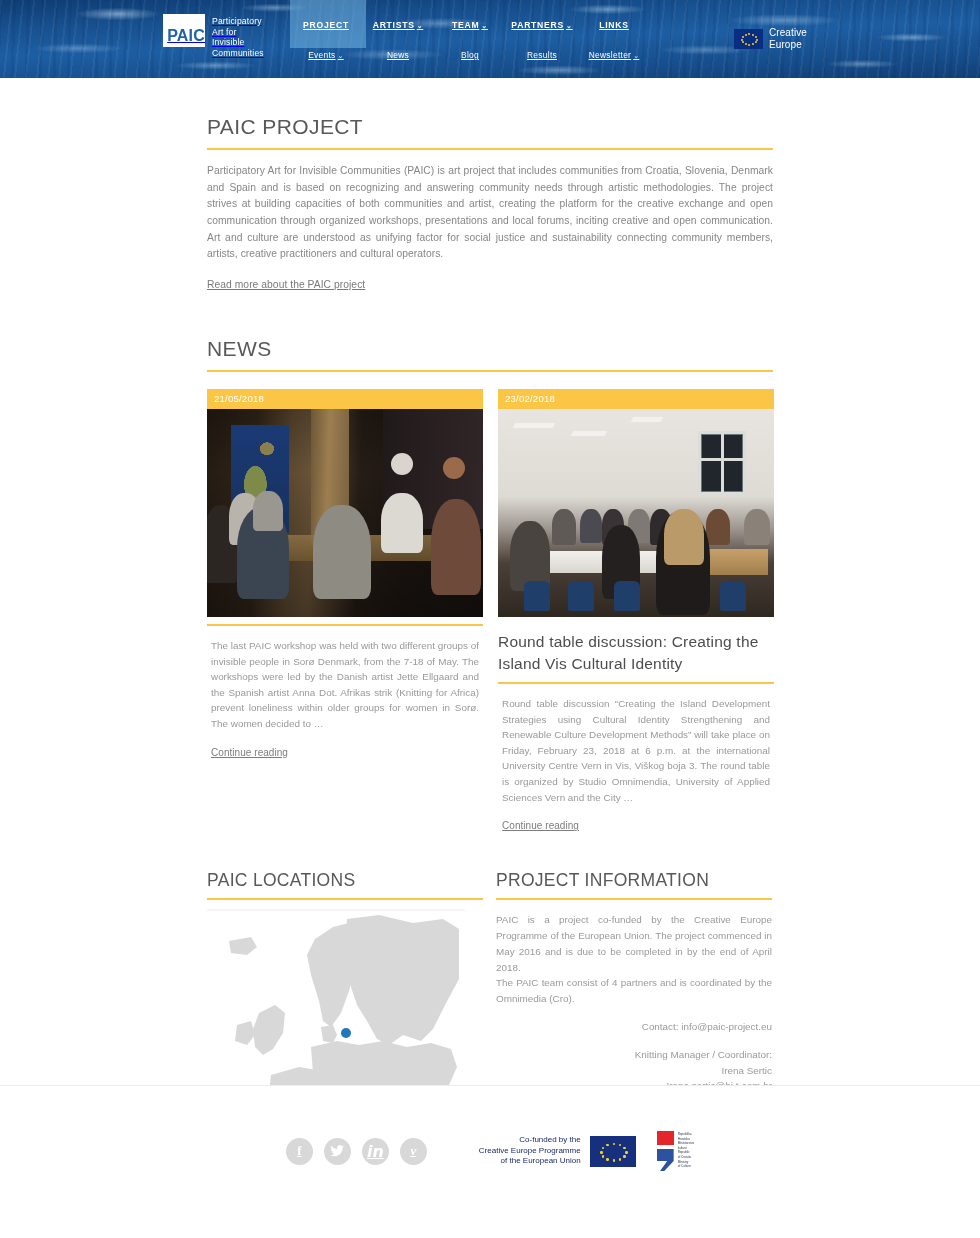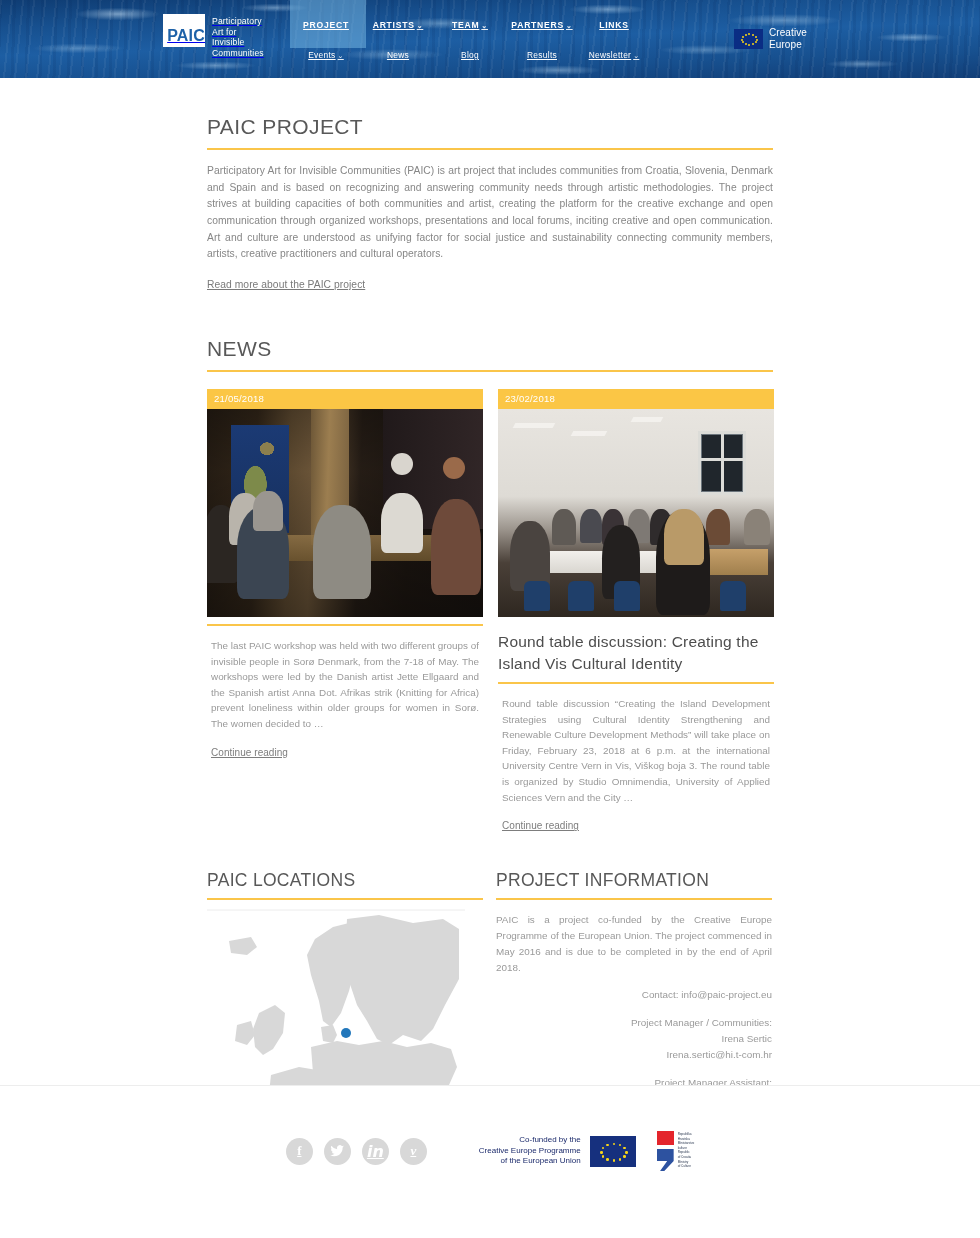--- a/index.html
+++ b/index.html
@@ -418,22 +418,23 @@
             </g>
             <line x1="0" y1="1" x2="258" y2="1" stroke="#ececec" stroke-width="1"></line>
           </svg>
         </div>
       </section>
 
       <section class="col info">
         <h2 class="col-title">PROJECT INFORMATION</h2>
         <div class="rule"></div>
         <p>PAIC is a project co-funded by the Creative Europe Programme of the European Union. The project commenced in May 2016 and is due to be completed in by the end of April 2018.</p>
+        <p class="tight">The PAIC team consist of 4 partners and is coordinated by the Omnimedia (Cro).</p>
         <p class="left">Contact: info@paic-project.eu</p>
-        <p class="left">Project Manager / Communities:</p>
+        <p class="left">Knitting Manager / Coordinator:</p>
         <p class="left tight">Irena Sertic</p>
         <p class="left tight">Irena.sertic@hi.t-com.hr</p>
         <p class="left">Project Manager Assistant:</p>
         <p class="left tight">Josipa Bubas</p>
         <p class="left tight">josipabubas@gmail.com</p>
       </section>
     </div>
   </div>
 </div>
 

